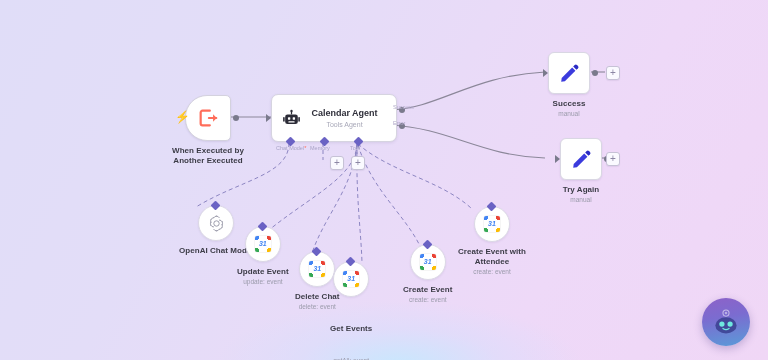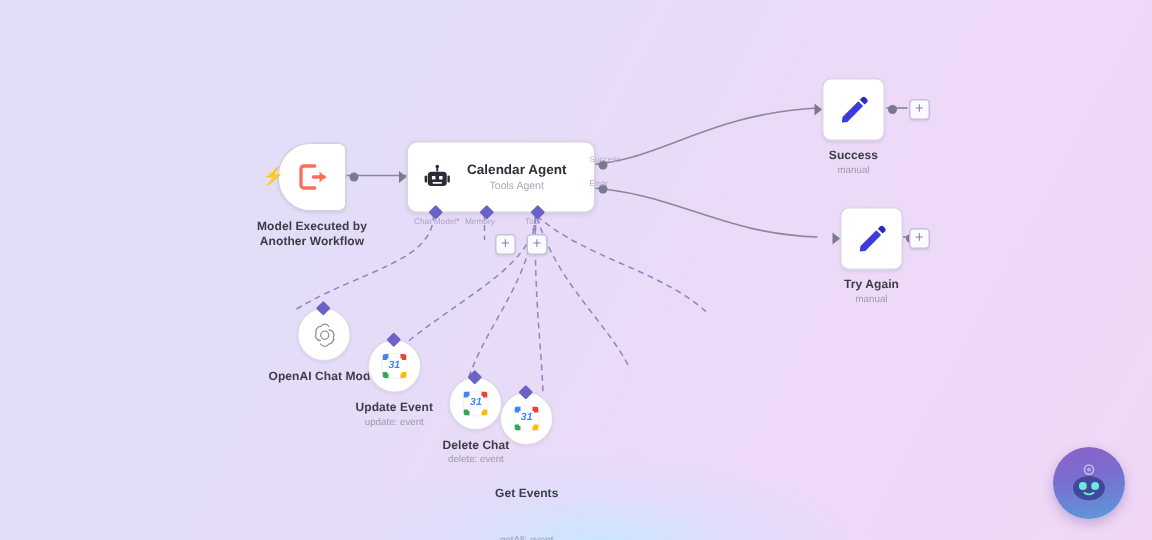--- a/index.html
+++ b/index.html
@@ -244,21 +244,21 @@
   <div class="node" style="left:171px; top:95px;">
     <div class="trigger-box">
       <span class="bolt">⚡</span>
       <svg width="22" height="22" viewBox="0 0 24 24">
         <path d="M14 4 H6 a2 2 0 0 0 -2 2 v12 a2 2 0 0 0 2 2 h8" stroke="#ff6d5a" stroke-width="2.4" fill="none" stroke-linecap="round"></path>
         <path d="M13 12 H21" stroke="#ff6d5a" stroke-width="2.4" stroke-linecap="round"></path>
         <path d="M17.5 8 L21.5 12 L17.5 16 Z" fill="#ff6d5a"></path>
       </svg>
       <span class="port-dot" style="right:-9px; top:19px;"></span>
     </div>
-    <div class="node-label wrap">Model Executed by Another Workflow</div>
+    <div class="node-label wrap">When Executed by Another Executed</div>
   </div>
 
   <div class="node" style="left:271px; top:94px;">
     <div class="agent-box">
       <span class="port-in" style="left:-6px; top:19px;"></span>
 
       <div class="agent-icon">
         <svg width="19" height="19" viewBox="0 0 24 24">
           <rect x="4" y="7" width="16" height="12" rx="3" fill="#2b2b36"></rect>
           <rect x="7.5" y="10.5" width="3" height="3" rx="0.6" fill="#ffffff"></rect>
@@ -378,21 +378,49 @@
           <i class="tr"></i>
           <i class="bl"></i>
           <i class="br"></i>
           <i class="mid">31</i>
       </span>
     </div>
     <div class="node-label">Get Events</div>
     <div class="node-sub">getAll: event</div>
   </div>
 
-
+  <div class="node" style="left:403px; top:244px;">
+    <div class="circle-box" style="position:relative;">
+      <span class="port-diamond" style="left:13px; top:-4px;"></span>
+      <span class="gcal">
+        <i class="tl"></i>
+          <i class="tr"></i>
+          <i class="bl"></i>
+          <i class="br"></i>
+          <i class="mid">31</i>
+      </span>
+    </div>
+    <div class="node-label">Create Event</div>
+    <div class="node-sub">create: event</div>
+  </div>
+
+  <div class="node" style="left:455px; top:206px;">
+    <div class="circle-box" style="position:relative;">
+      <span class="port-diamond" style="left:13px; top:-4px;"></span>
+      <span class="gcal">
+        <i class="tl"></i>
+          <i class="tr"></i>
+          <i class="bl"></i>
+          <i class="br"></i>
+          <i class="mid">31</i>
+      </span>
+    </div>
+    <div class="node-label wrap">Create Event with Attendee</div>
+    <div class="node-sub">create: event</div>
+  </div>
 
   <div id="chat-launcher">
     <svg width="34" height="34" viewBox="0 0 40 40">
       <circle cx="20" cy="9.5" r="3.6" stroke="rgba(255,255,255,0.55)" stroke-width="1.2" fill="none"></circle>
       <circle cx="20" cy="9.5" r="1.5" fill="rgba(255,255,255,0.45)"></circle>
       <ellipse cx="20" cy="24" rx="12.5" ry="9.5" fill="#3a3f8f" opacity="0.85"></ellipse>
       <circle cx="15.2" cy="22.4" r="3.1" fill="#6fe8e0"></circle>
       <circle cx="24.8" cy="22.4" r="3.1" fill="#6fe8e0"></circle>
       <path d="M16.4 27.6 q3.6 2.6 7.2 0" stroke="#6fe8e0" stroke-width="1.4" fill="none" stroke-linecap="round"></path>
     </svg>

